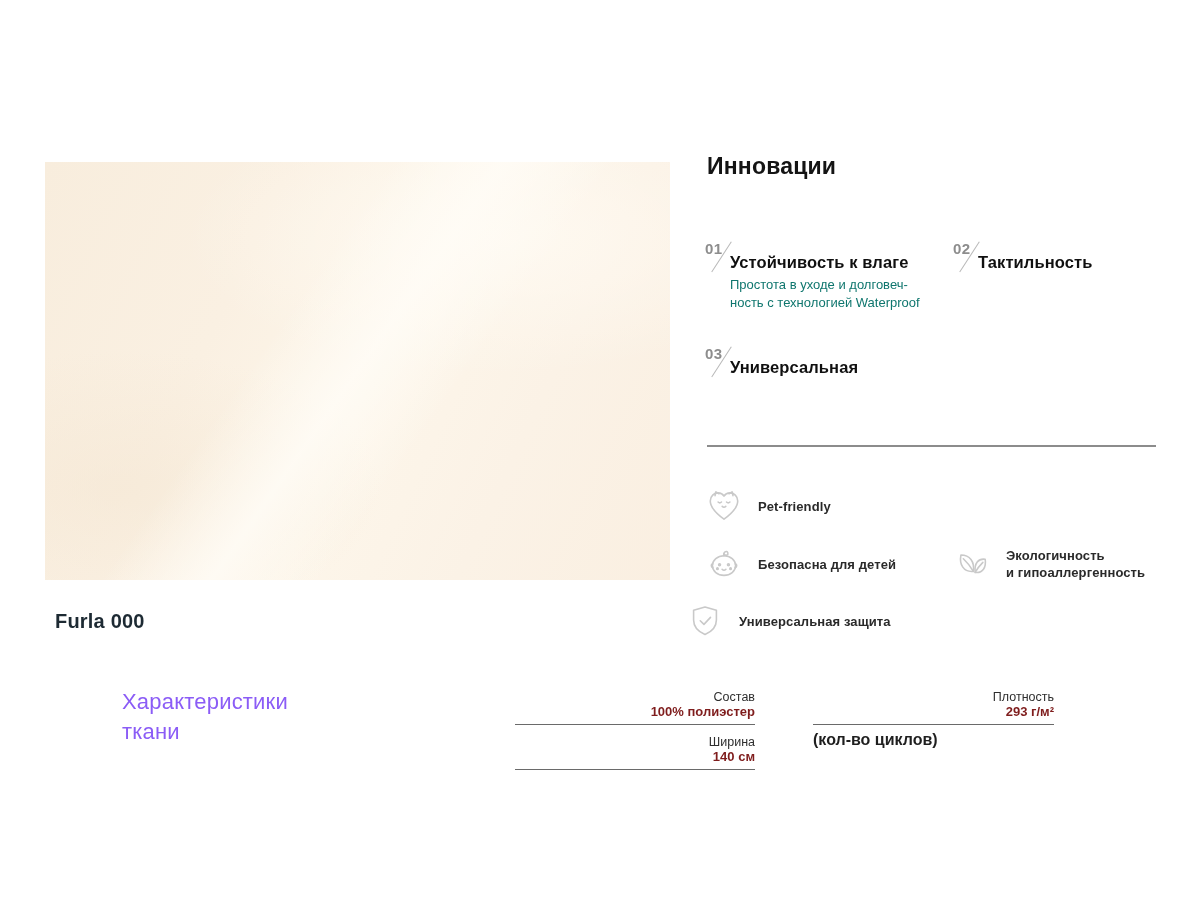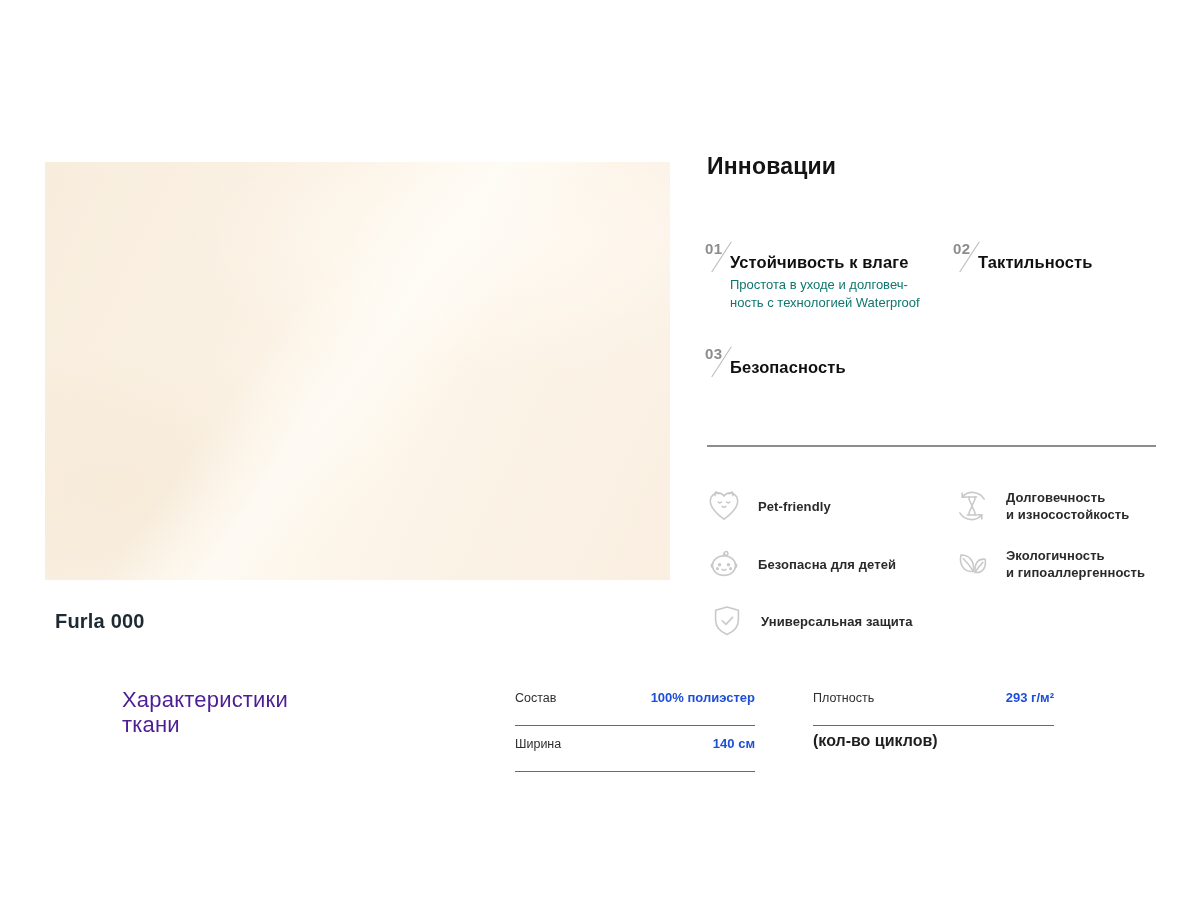--- a/index.html
+++ b/index.html
@@ -54,44 +54,44 @@
   .innov-divider {
     position:absolute; left:707px; top:445px; width:449px; height:2px; background:#8c8c8c;
   }
 
   
   .badge { position:absolute; display:flex; align-items:center; gap:15px; }
   .badge.b1 { left:705px; top:487px;align-items:center; }
   .badge.b2 { left:953px; top:487px; }
   .badge.b3 { left:705px; top:545px; }
   .badge.b4 { left:953px; top:545px; }
-  .badge.b5 { left:708px; top:602px; }
+  .badge.b5 { left:686px; top:602px; }
   .badge svg { width:38px; height:38px; flex:0 0 38px; display:block; }
   .badge .stroke { fill:none; stroke:#c9c9c9; stroke-width:1.5; stroke-linecap:round; stroke-linejoin:round; }
   .badge-label {
     font-size:13px; font-weight:700; color:#2a2a2a; line-height:17px;
     white-space:pre-line; letter-spacing:.1px;
   }
 
   
   .char-title {
     position:absolute; left:122px; top:687px;
-    font-size:22px; font-weight:500; line-height:25px; color:#4c1d95;
+    font-size:22px; font-weight:500; line-height:30px; color:#8b5cf6;
     white-space:pre-line; letter-spacing:.2px;
   }
   .char-col { position:absolute; top:690px; }
   .char-col.colA { left:515px; width:240px; }
   .char-col.colB { left:813px; width:241px; }
   .char-row {
     display:flex; justify-content:space-between; align-items:flex-end;
     min-height:18px; border-bottom:1.5px solid #6a6a6a;
-    padding-bottom:20px; margin-bottom:10px;
+    padding-bottom:5px; margin-bottom:10px;flex-direction:column;
   }
   .char-label { font-size:12.5px; color:#2e2e2e; }
-  .char-value { font-size:13px; font-weight:700; color:#1d4ed8; }
+  .char-value { font-size:13px; font-weight:700; color:#7f1d1d; }
   .char-value.big { font-size:17px; font-weight:600; line-height:17px; }
   .char-note { font-size:16px; font-weight:700; color:#1f1f1f; margin-top:-4px; }
 </style>
 </head>
 <body>
 
 <div class="stage">
 
   <div class="fabric"></div>
 
@@ -120,52 +120,38 @@
       <div class="innov-item-title">Тактильность</div>
     </div>
   </div>
 
   <div class="innov-item i03">
     <div class="innov-num-wrap">
       <span class="innov-num">03</span>
       <span class="innov-slash"></span>
     </div>
     <div class="innov-body">
-      <div class="innov-item-title">Безопасность</div>
+      <div class="innov-item-title">Универсальная</div>
     </div>
   </div>
 
   <div class="innov-divider"></div>
 
   <div class="badge b1">
     <svg viewBox="0 0 36 36">
       <path class="stroke" d="M18 30.5 C10.5 25, 5 19.5, 5 13.2 C5 8.6, 8.6 5.6, 12.4 5.6 C14.8 5.6, 16.9 6.8, 18 8.6 C19.1 6.8, 21.2 5.6, 23.6 5.6 C27.4 5.6, 31 8.6, 31 13.2 C31 19.5, 25.5 25, 18 30.5 Z"></path>
       <path class="stroke" d="M9.5 8.2 L10.3 4.6 L13.2 6.4"></path>
       <path class="stroke" d="M26.5 8.2 L25.7 4.6 L22.8 6.4"></path>
       <path class="stroke" d="M12.4 14.2 q1.6 1.6 3.2 0"></path>
       <path class="stroke" d="M20.4 14.2 q1.6 1.6 3.2 0"></path>
       <path class="stroke" d="M16.3 18.3 q1.7 1.7 3.4 0"></path>
     </svg>
     <div class="badge-label">Pet-friendly</div>
   </div>
 
-  <div class="badge b2">
-    <svg viewBox="0 0 36 36">
-      <path class="stroke" d="M29.5 11.5 A13 13 0 0 0 8.7 9.4"></path>
-      <path class="stroke" d="M8.7 5.8 L8.7 9.6 L12.4 9.6"></path>
-      <path class="stroke" d="M6.5 24.5 A13 13 0 0 0 27.3 26.6"></path>
-      <path class="stroke" d="M27.3 30.2 L27.3 26.4 L23.6 26.4"></path>
-      <path class="stroke" d="M13.5 9.5 h9"></path>
-      <path class="stroke" d="M13.5 26.5 h9"></path>
-      <path class="stroke" d="M15 9.5 C15 14, 17.4 15, 18 18 C18.6 21, 21 22, 21 26.5"></path>
-      <path class="stroke" d="M21 9.5 C21 14, 18.6 15, 18 18 C17.4 21, 15 22, 15 26.5"></path>
-    </svg>
-    <div class="badge-label">Долговечность
-и износостойкость</div>
-  </div>
 
   <div class="badge b3">
     <svg viewBox="0 0 36 36">
       <ellipse class="stroke" cx="18" cy="19.5" rx="11" ry="9.3"></ellipse>
       <path class="stroke" d="M7.2 18 C5.6 18, 5.6 21, 7.3 21.4"></path>
       <path class="stroke" d="M28.8 18 C30.4 18, 30.4 21, 28.7 21.4"></path>
       <path class="stroke" d="M18 10.3 c-1.2 -3.6 2.6 -5.4 3.6 -3 c.8 2 -1.8 3 -3 1.8"></path>
       <circle class="stroke" cx="13.8" cy="18.6" r="0.9"></circle>
       <circle class="stroke" cx="22.2" cy="18.6" r="0.9"></circle>
       <circle class="stroke" cx="11.8" cy="22.4" r="0.7"></circle>

